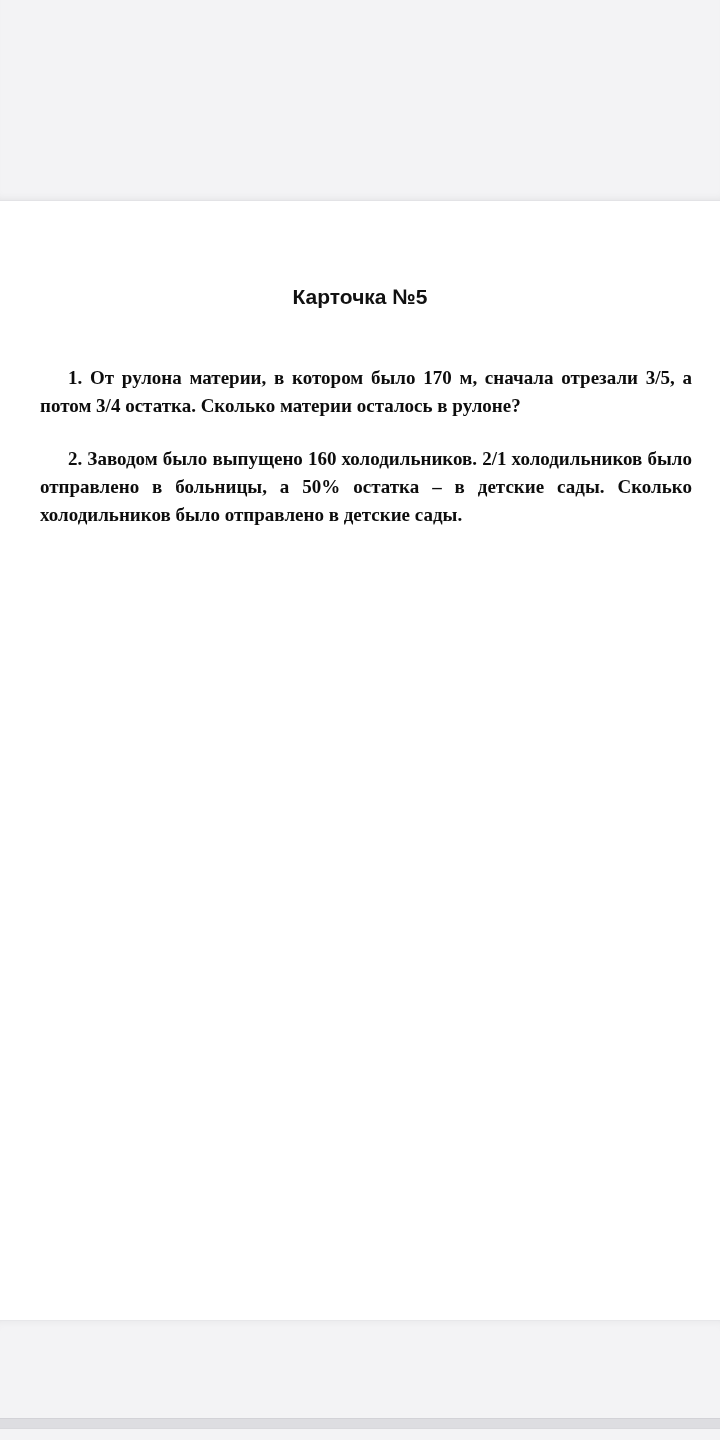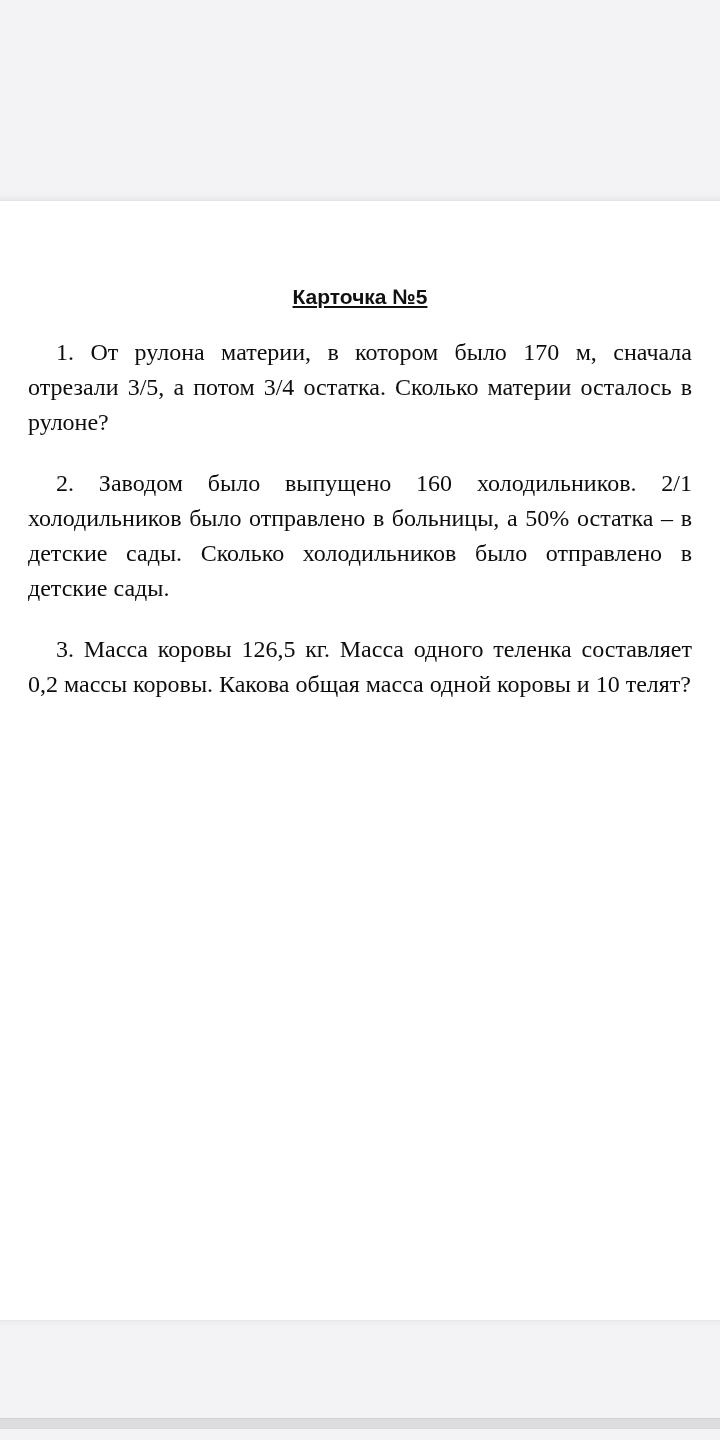--- a/index.html
+++ b/index.html
@@ -29,35 +29,35 @@
   .page {
     position: absolute;
     top: 201px; left: 0;
     width: 720px;
     height: 1119px;
     background: #ffffff;
     box-sizing: border-box;
     padding: 84px 28px 0 28px;
   }
   .page-title {
-    margin: 0 0 26px 0;
+    margin: 0 0 55px 0;
     text-align: center;
     font-family: "Liberation Sans", sans-serif;
     font-size: 21px;
     font-weight: bold;
-    text-decoration: underline;
     color: #111111;
   }
   .problem {
-    margin: 0 0 26px 0;
-    font-size: 24px;
+    margin: 0 0 26px 12px;
+    font-size: 19px;
     line-height: 1.46;
     text-align: justify;
     text-indent: 28px;
     color: #0d0d0d;
+    font-weight: bold;
   }
   .band-bottom {
     position: absolute;
     top: 1320px; left: 0;
     width: 720px;
     height: 120px;
     background: #f3f3f5;
     border-top: 1px solid #e7e7ea;
     box-shadow: inset 0 6px 8px -6px rgba(0,0,0,0.06);
   }
@@ -79,21 +79,20 @@
 
   <div class="band-top"></div>
 
   <div class="page">
     <h1 class="page-title">Карточка №5</h1>
 
     <p class="problem">1. От рулона материи, в котором было 170 м, сначала отрезали 3/5, а потом 3/4 остатка. Сколько материи осталось в рулоне?</p>
 
     <p class="problem">2. Заводом было выпущено 160 холодильников. 2/1 холодильников было отправлено в больницы, а 50% остатка – в детские сады. Сколько холодильников было отправлено в детские сады.</p>
 
-    <p class="problem">3. Масса коровы 126,5 кг. Масса одного теленка составляет 0,2 массы коровы. Какова общая масса одной коровы и 10 телят?</p>
 
   </div>
 
   <div class="band-bottom">
     <div class="bottom-divider"></div>
   </div>
 
 </div>
 
 </body></html>

